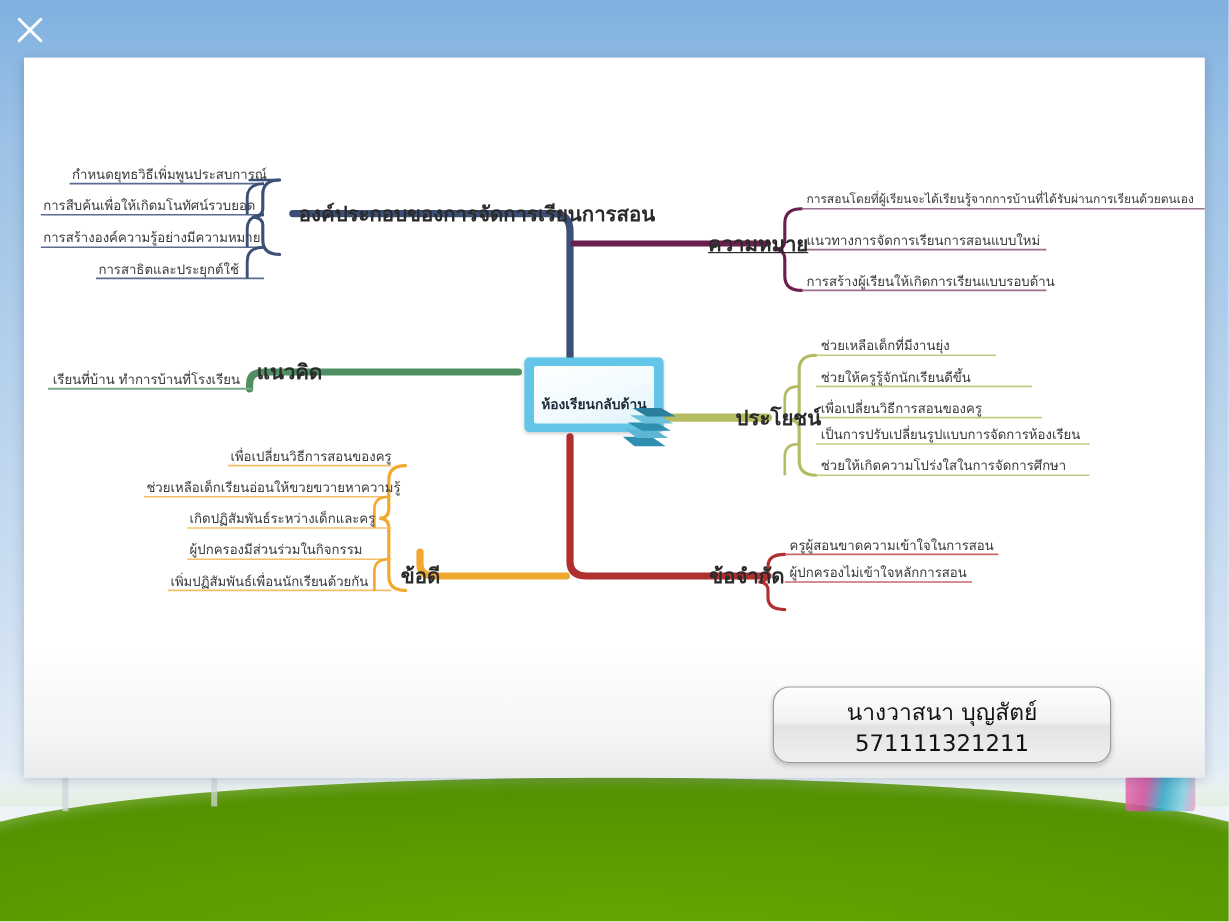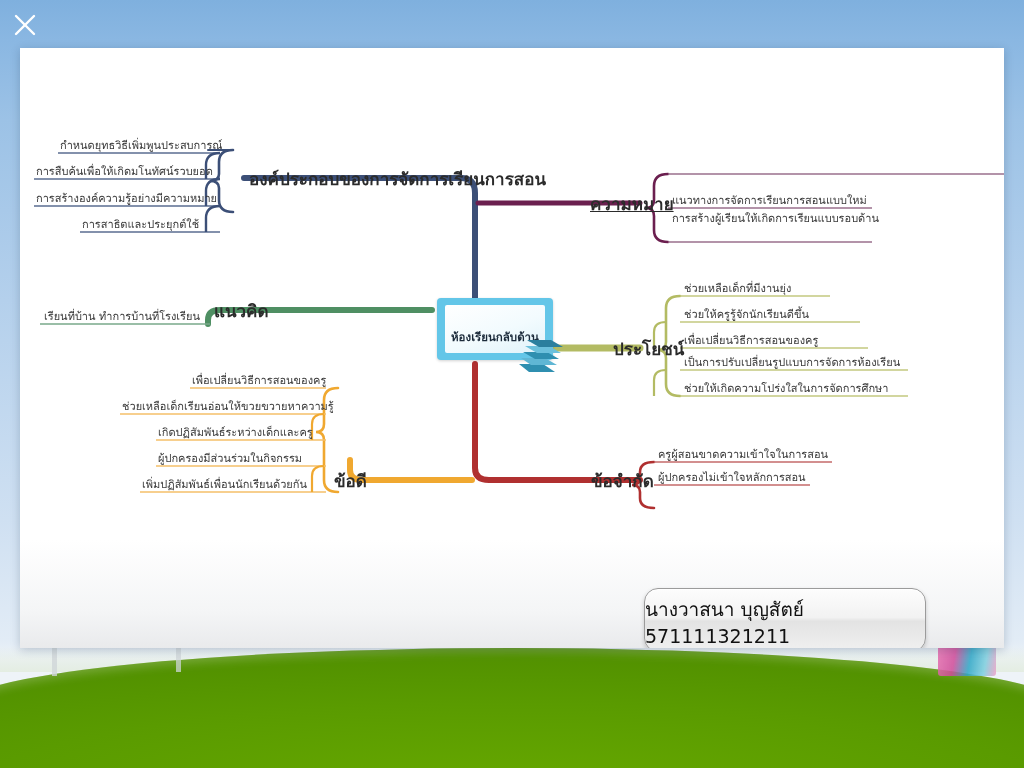--- a/index.html
+++ b/index.html
@@ -147,28 +147,28 @@
   #central-books {
     position: absolute;
     left: 78px; top: 40px;
     width: 52px; height: 34px;
     z-index: 4;
   }
 
   
   #author-box {
     position: absolute;
-    left: 624px; top: 540px;
+    left: 624px; top: 524px;
     width: 280px; height: 62px;
     border: 1.5px solid #9b9b9b;
     border-radius: 14px;
     background: linear-gradient(to bottom, #fdfdfd 0%, #f2f2f2 46%, #e3e3e3 52%, #f0f0f0 100%);
     box-shadow: 0 2px 4px rgba(0,0,0,.18), inset 0 1px 0 #ffffff;
     display: flex; flex-direction: column;
-    align-items: flex-start; justify-content: center;
+    align-items: center; justify-content: center;
     gap: 1px;
   }
   #author-name { font-size: 19px; color: #111; }
   #author-id   { font-size: 19px; color: #111; }
 </style>
 </head>
 <body>
 
 <div id="viewer">
 
@@ -263,22 +263,23 @@
 
       <div class="node branch-label" style="left:314px; top:424px;">ข้อดี</div>
 
       <div class="node branch-label" style="left:571px; top:424px;">ข้อจำกัด</div>
 
       <div class="node leaf-label" style="left:40px; top:92px;">กำหนดยุทธวิธีเพิ่มพูนประสบการณ์</div>
       <div class="node leaf-label" style="left:16px; top:118px;">การสืบค้นเพื่อให้เกิดมโนทัศน์รวบยอด</div>
       <div class="node leaf-label" style="left:16px; top:145px;">การสร้างองค์ความรู้อย่างมีความหมาย</div>
       <div class="node leaf-label" style="left:62px; top:171px;">การสาธิตและประยุกต์ใช้</div>
 
+      <div class="node leaf-label small" style="left:652px; top:113px;">การสอนโดยที่ผู้เรียนจะได้เรียนรู้จากการบ้านที่ได้รับผ่านการเรียนด้วยตนเอง</div>
       <div class="node leaf-label" style="left:652px; top:147px;">แนวทางการจัดการเรียนการสอนแบบใหม่</div>
-      <div class="node leaf-label" style="left:652px; top:165px;">การสร้างผู้เรียนให้เกิดการเรียนแบบรอบด้าน</div>
+      <div class="node leaf-label" style="left:652px; top:181px;">การสร้างผู้เรียนให้เกิดการเรียนแบบรอบด้าน</div>
 
       <div class="node leaf-label" style="left:24px; top:263px;">เรียนที่บ้าน ทำการบ้านที่โรงเรียน</div>
 
       <div class="node leaf-label" style="left:664px; top:235px;">ช่วยเหลือเด็กที่มีงานยุ่ง</div>
       <div class="node leaf-label" style="left:664px; top:261px;">ช่วยให้ครูรู้จักนักเรียนดีขึ้น</div>
       <div class="node leaf-label" style="left:664px; top:287px;">เพื่อเปลี่ยนวิธีการสอนของครู</div>
       <div class="node leaf-label" style="left:664px; top:309px;">เป็นการปรับเปลี่ยนรูปแบบการจัดการห้องเรียน</div>
       <div class="node leaf-label" style="left:664px; top:335px;">ช่วยให้เกิดความโปร่งใสในการจัดการศึกษา</div>
 
       <div class="node leaf-label" style="left:172px; top:327px;">เพื่อเปลี่ยนวิธีการสอนของครู</div>

